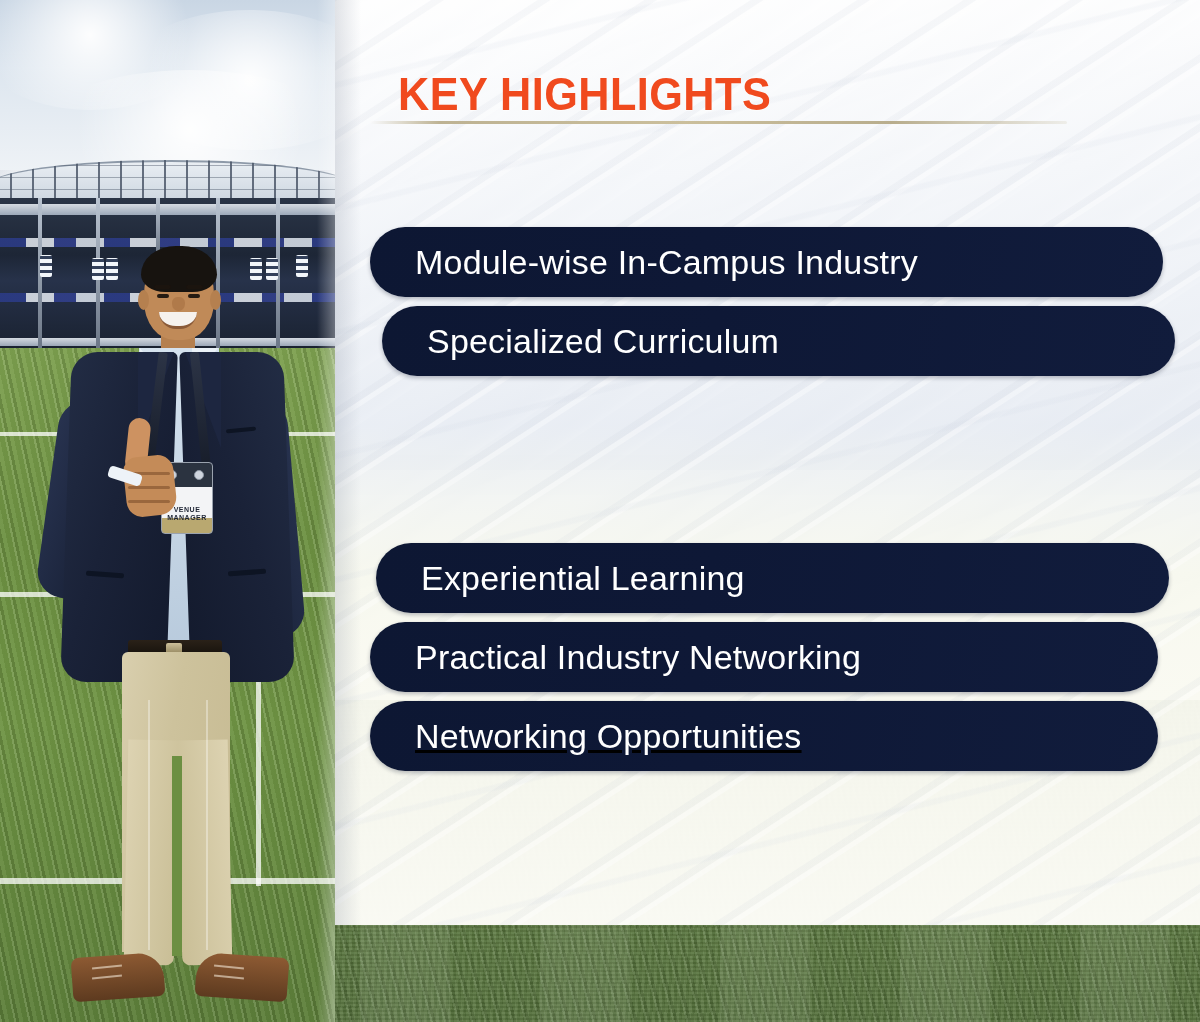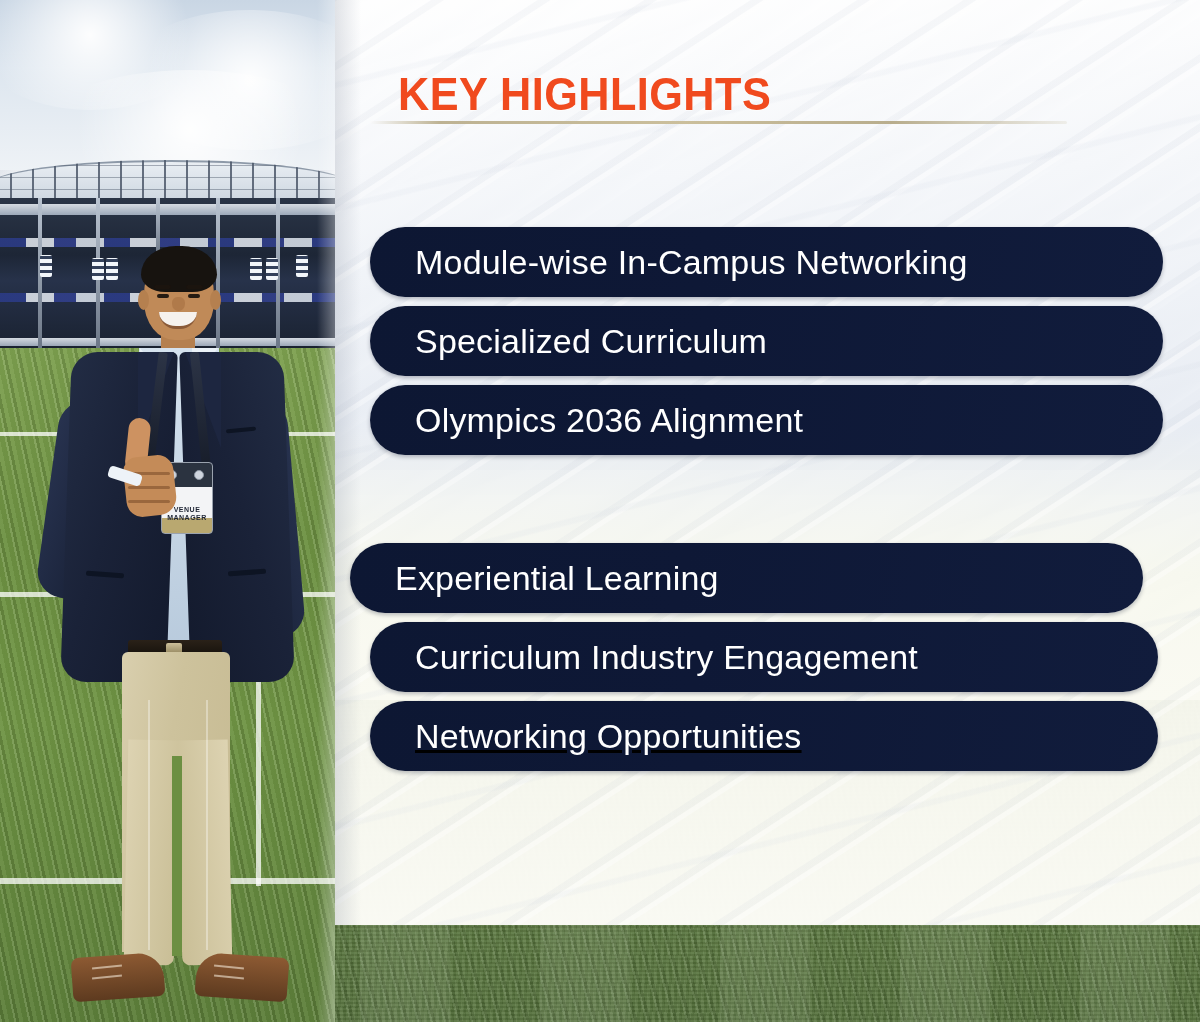--- a/index.html
+++ b/index.html
@@ -527,32 +527,29 @@
     <div class="panel-tex"></div>
     <div class="panel-tex2"></div>
     <div class="panel-lsh"></div>
   </div>
 
   <div class="title">KEY HIGHLIGHTS</div>
   <div class="title-rule"></div>
 
   <div class="list" id="pill-list">
       <div class="pill" style="left: 370px; top: 227px; width: 793px;">
-        <span class="pill-label">Module-wise In-Campus Networking</span>
+        <span class="pill-label">Module-wise In-Campus Industry</span>
       </div>
-      <div class="pill" style="left: 370px; top: 306px; width: 793px; text-align: right;">
+      <div class="pill" style="left: 382px; top: 306px; width: 793px; text-align: right;">
         <span class="pill-label">Specialized Curriculum</span>
       </div>
-      <div class="pill" style="left: 370px; top: 385px; width: 793px;">
-        <span class="pill-label">Olympics 2036 Alignment</span>
-      </div>
-      <div class="pill" style="left: 350px; top: 543px; width: 793px;">
+      <div class="pill" style="left: 376px; top: 543px; width: 793px;">
         <span class="pill-label">Experiential Learning</span>
       </div>
       <div class="pill" style="left: 370px; top: 622px; width: 788px;">
-        <span class="pill-label">Curriculum Industry Engagement</span>
+        <span class="pill-label">Practical Industry Networking</span>
       </div>
       <div class="pill" style="left: 370px; top: 701px; width: 788px; text-decoration: underline;">
         <span class="pill-label">Networking Opportunities</span>
       </div>
     </div>
 
 </div>
 
 </body></html>

